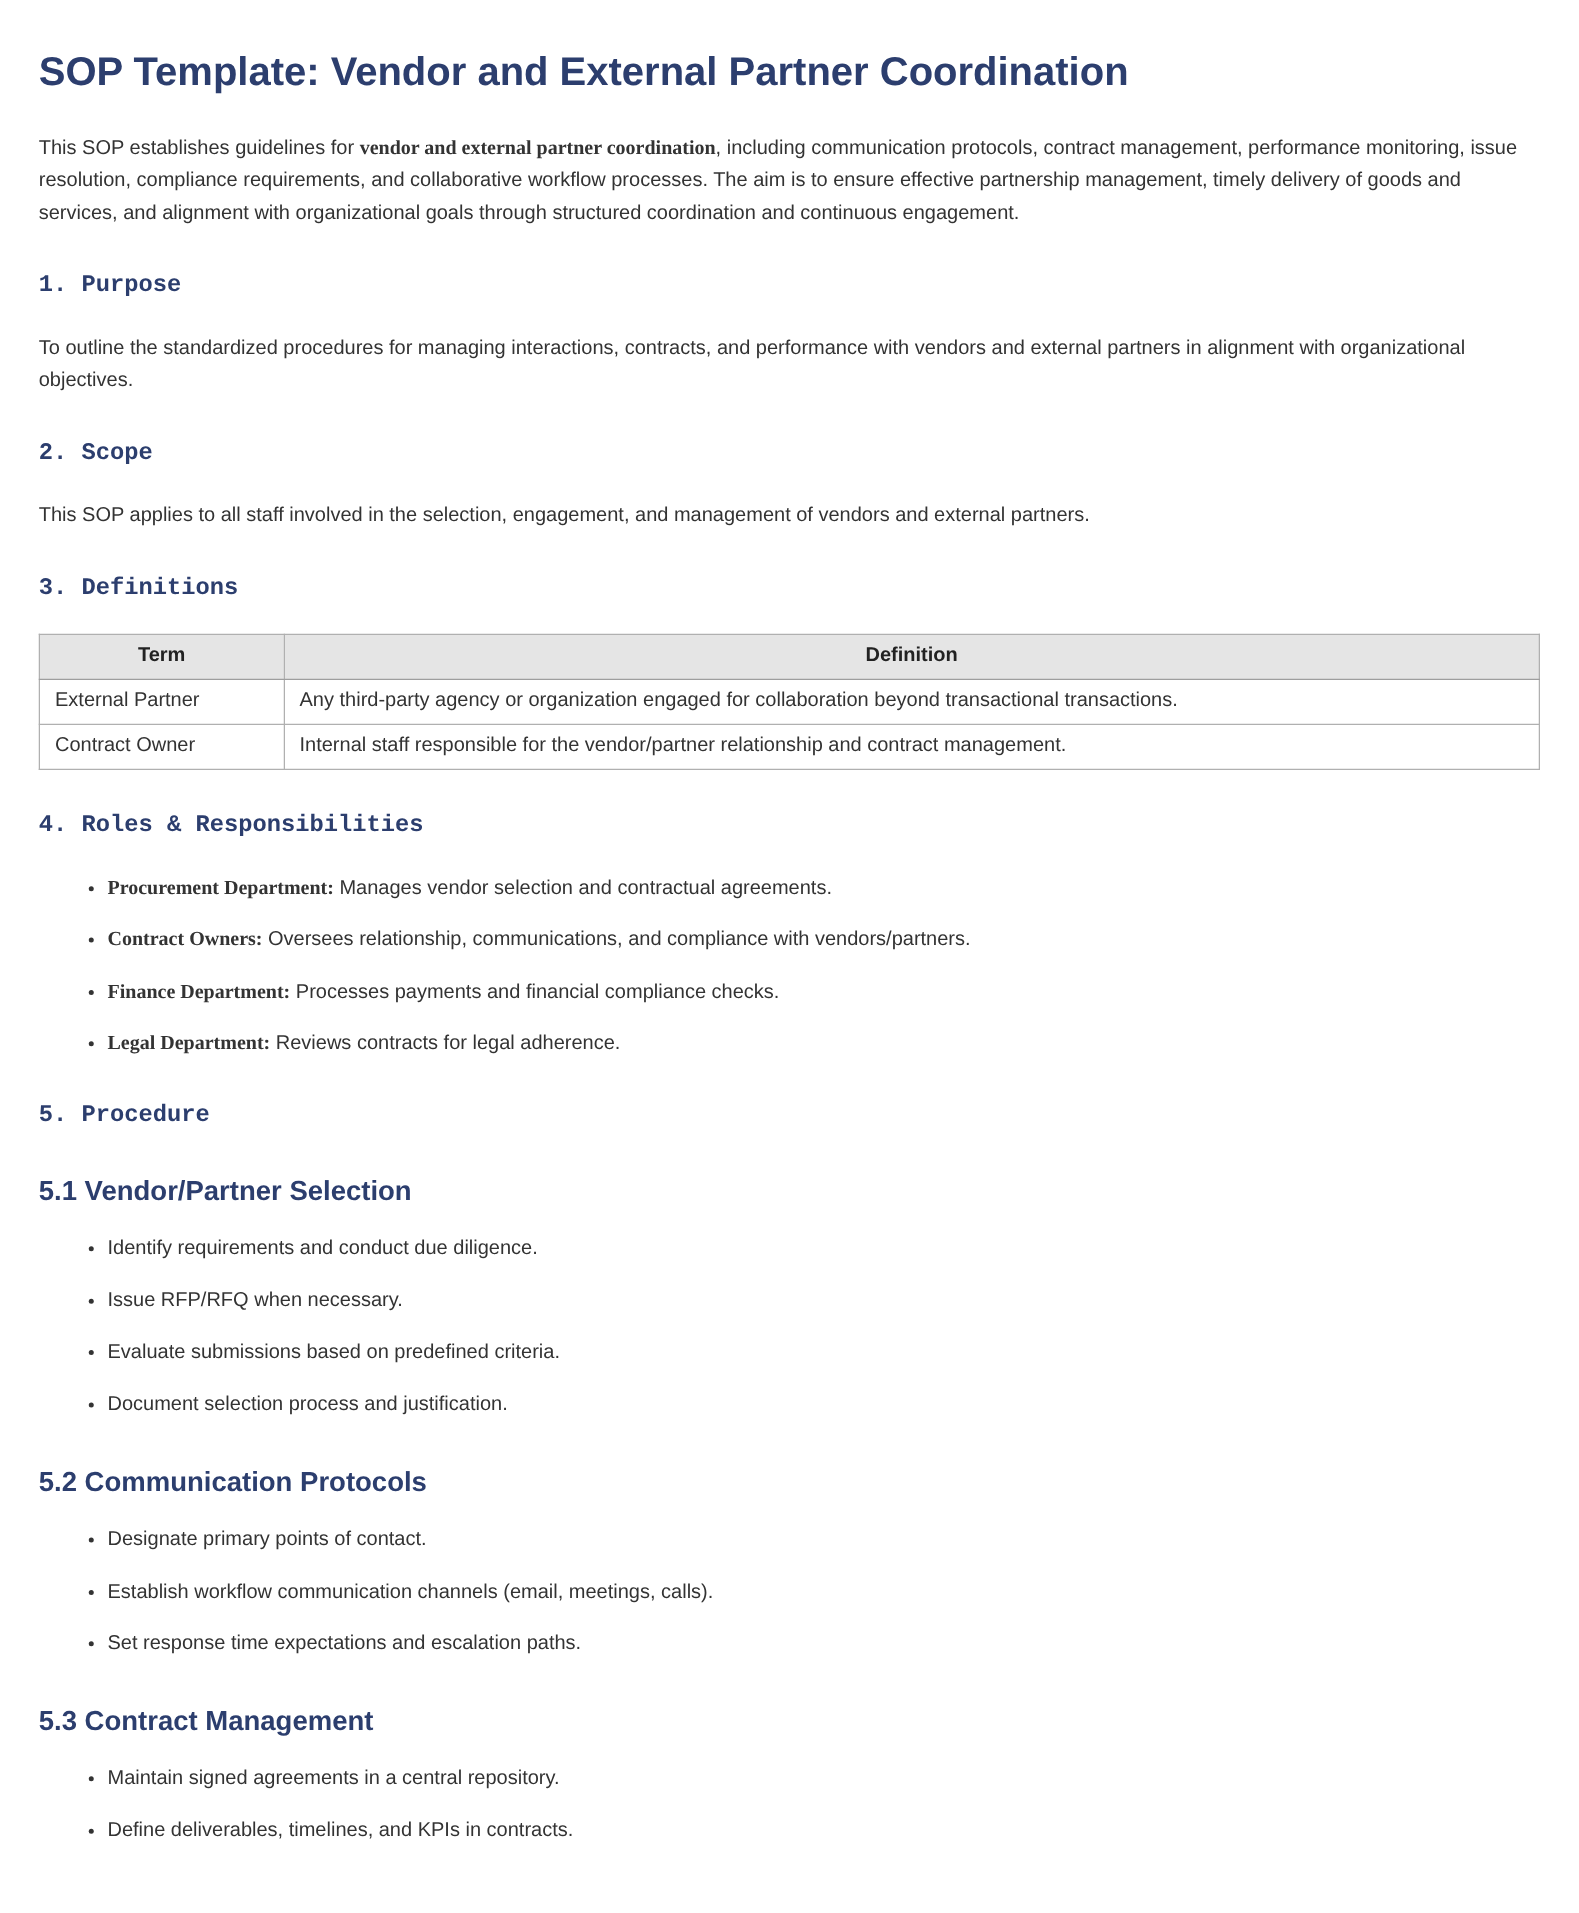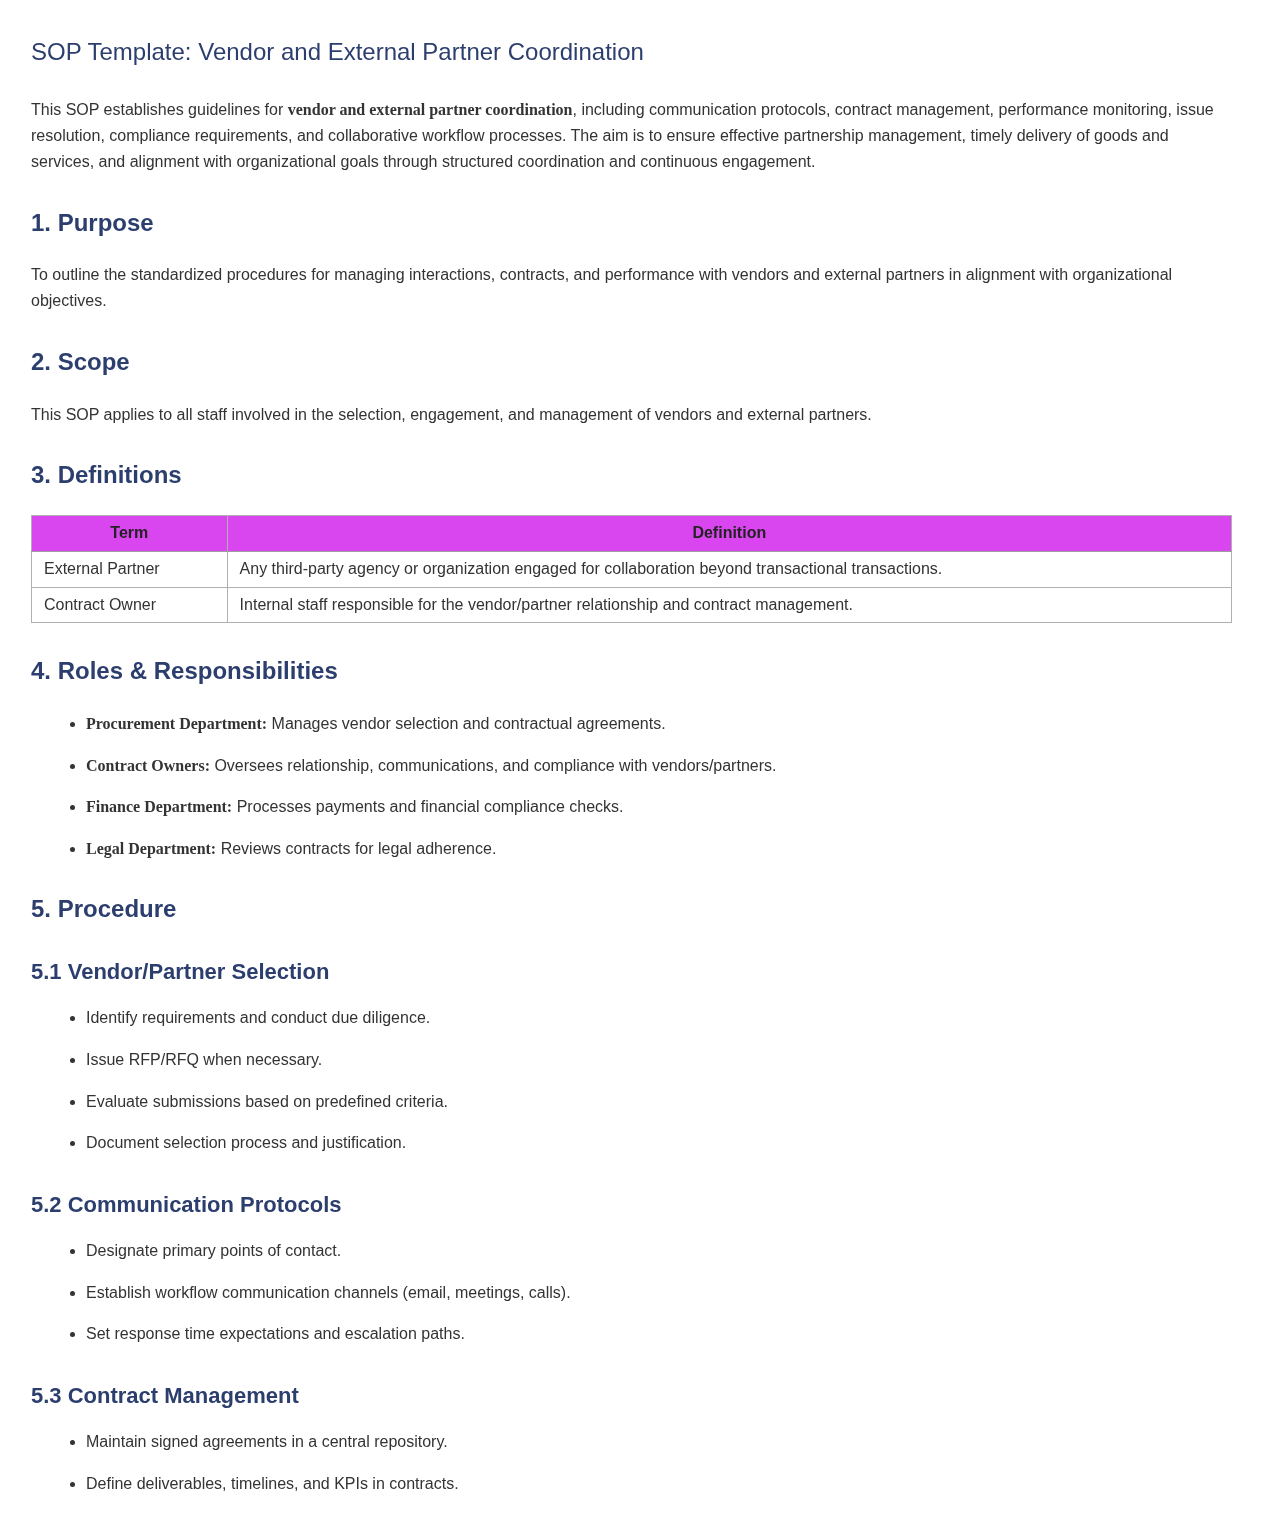--- a/index.html
+++ b/index.html
@@ -8,31 +8,32 @@
     min-height: 1530px;
     box-sizing: border-box;
     padding: 38px 31px 40px;
     font-family: "Liberation Sans", "DejaVu Sans", sans-serif;
     font-size: 16px;
     line-height: 1.62;
     color: #333333;
   }
   h1.doc-title {
     margin: 0 0 30px;
-    font-size: 24px;
+    font-size: 32px;
     line-height: 1.2;
-    font-weight: normal;
+    font-weight: bold;
     color: #2c3e6e;
   }
   h2.section-heading {
     margin: 34px 0 26px;
-    font-size: 24px;
+    font-size: 19px;
     line-height: 1.15;
     font-weight: bold;
     color: #2c3e6e;
+    font-family: Liberation Mono, monospace;
   }
   h3.subsection-heading {
     margin: 36px 0 20px;
     font-size: 22px;
     line-height: 1.2;
     font-weight: bold;
     color: #2c3e6e;
   }
   p { margin: 0 0 16px; }
   ul {
@@ -51,21 +52,21 @@
   table.def-table th,
   table.def-table td {
     border: 1px solid #b0b0b0;
     padding: 7px 12px;
     font-size: 16px;
     line-height: 1.3;
     vertical-align: middle;
     height: 20px;
   }
   table.def-table th {
-    background: #d946ef;
+    background: #e5e5e5;
     color: #222222;
     font-weight: bold;
     text-align: center;
     border-bottom: 1px solid #9e9e9e;
   }
   table.def-table td { color: #333333; text-align: left; }
   col.term-col { width: 16.3%; }
   strong { font-weight: bold; font-family: Liberation Serif, serif; }
 </style>
 </head>

